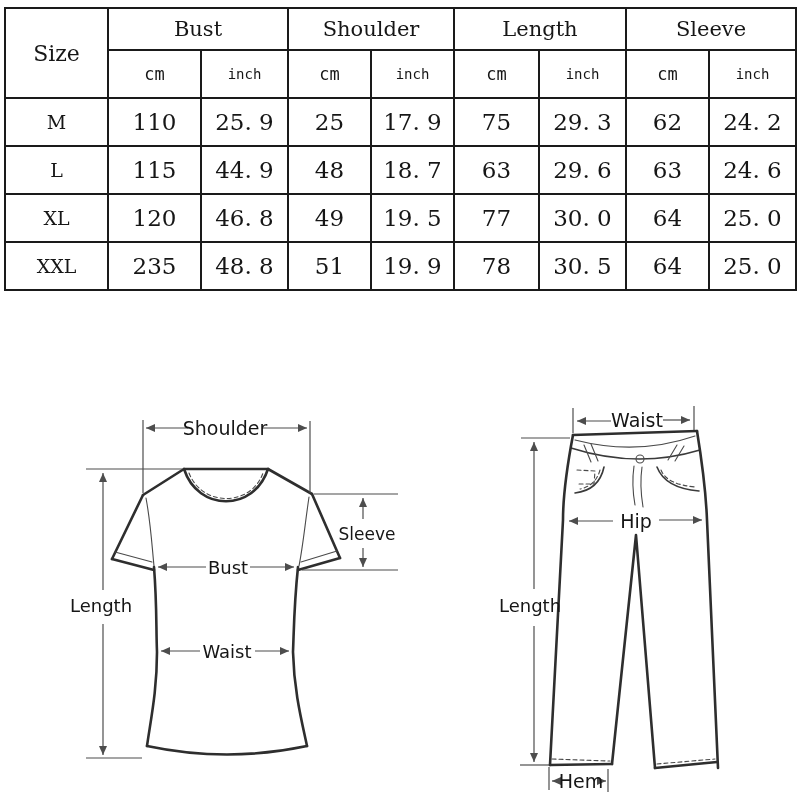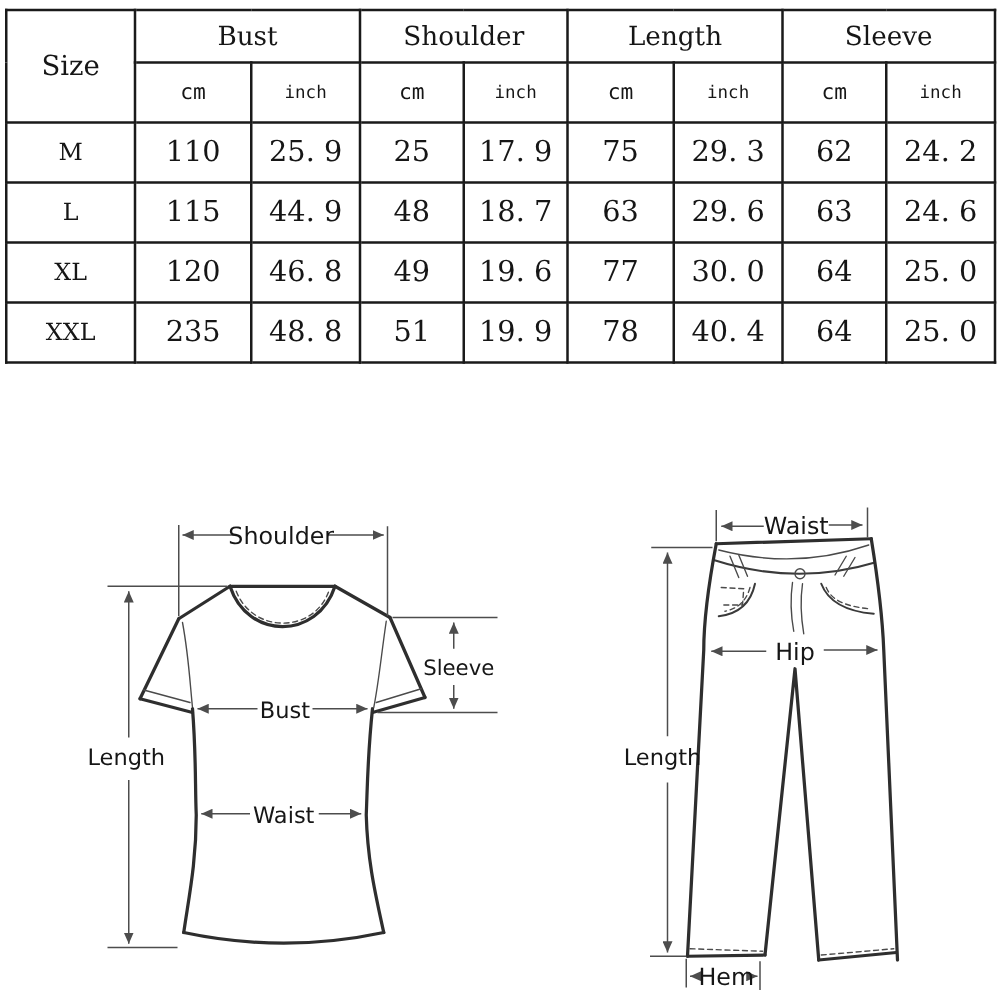--- a/index.html
+++ b/index.html
@@ -85,34 +85,34 @@
       <td class="val">63</td>
       <td class="val">29. 6</td>
       <td class="val">63</td>
       <td class="val">24. 6</td>
     </tr>
     <tr class="data-row">
       <td class="size-lbl">XL</td>
       <td class="val">120</td>
       <td class="val">46. 8</td>
       <td class="val">49</td>
-      <td class="val">19. 6</td>
+      <td class="val">19. 5</td>
       <td class="val">77</td>
       <td class="val">30. 0</td>
       <td class="val">64</td>
       <td class="val">25. 0</td>
     </tr>
     <tr class="data-row">
       <td class="size-lbl">XXL</td>
       <td class="val">235</td>
       <td class="val">48. 8</td>
       <td class="val">51</td>
       <td class="val">19. 9</td>
       <td class="val">78</td>
-      <td class="val">40. 4</td>
+      <td class="val">30. 5</td>
       <td class="val">64</td>
       <td class="val">25. 0</td>
     </tr>
   </tbody>
     </table>
 
   <svg id="shirt-svg" class="diagram" viewBox="60 405 345 395">
     <defs>
       <marker id="ahS" markerUnits="userSpaceOnUse" markerWidth="10" markerHeight="8" refX="9" refY="4" orient="auto">
         <path d="M0,0 L9,4 L0,8 Z" fill="#4d4d4d"></path>

